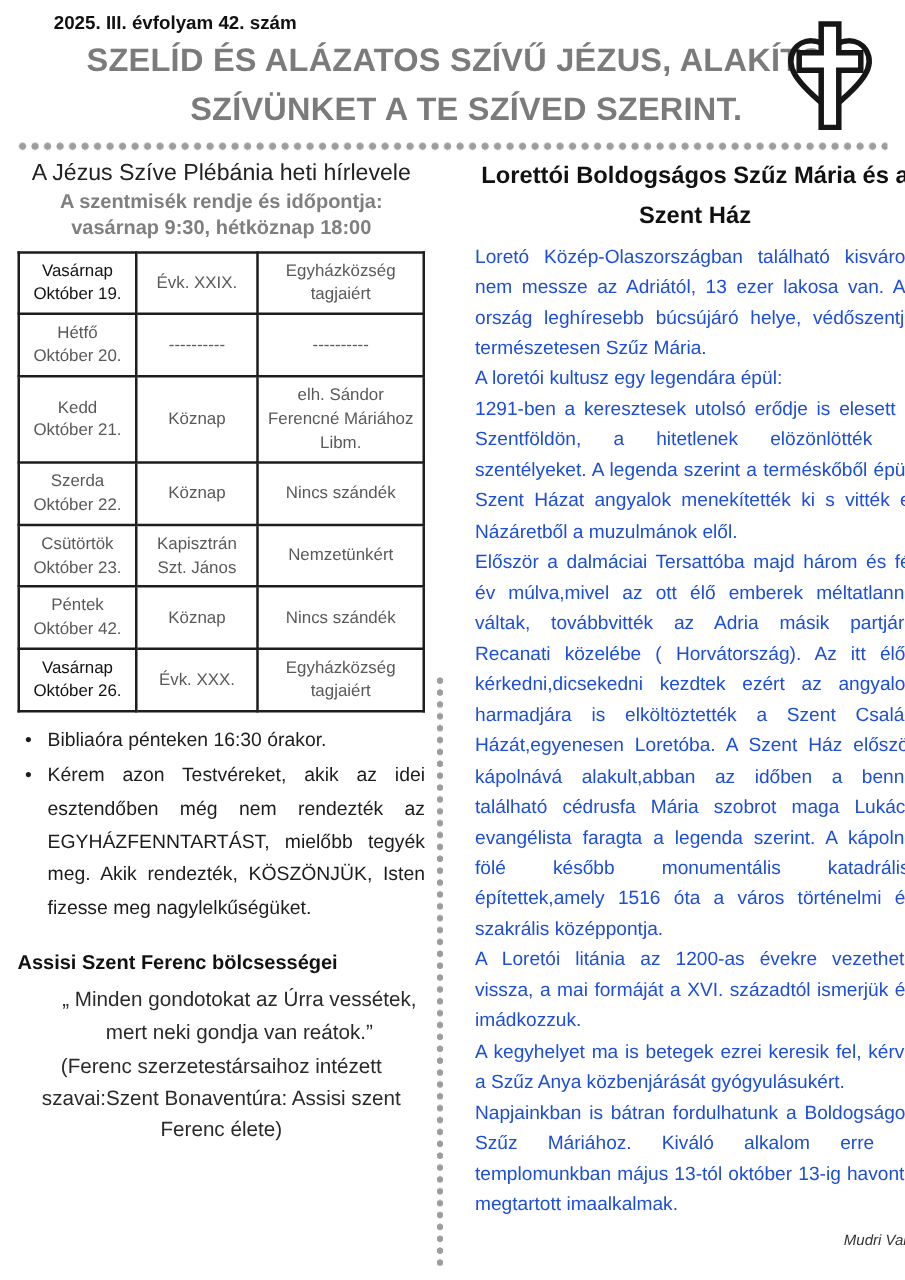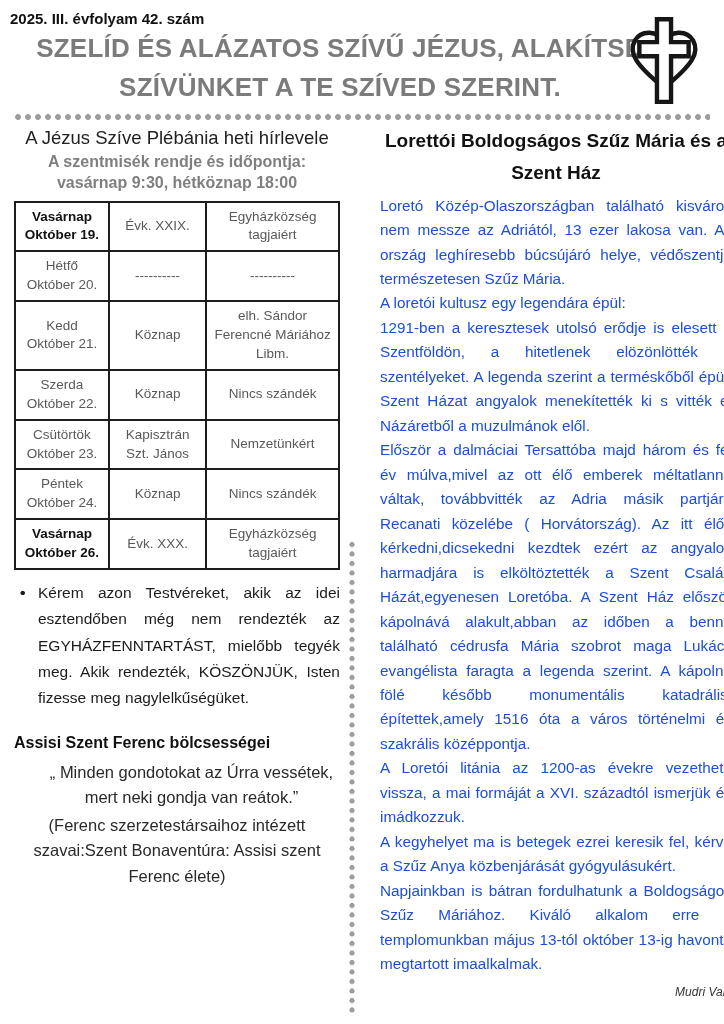--- a/index.html
+++ b/index.html
@@ -4,21 +4,21 @@
 <style>
   html,body{margin:0;padding:0;}
   body{
     width:724px;height:1024px;background:#ffffff;overflow:hidden;
     font-family:"Liberation Sans","DejaVu Sans",sans-serif;
     color:#1c1c1c;position:relative;
   }
   .page{position:relative;width:724px;height:1024px;}
 
   
-  .masthead{position:relative;padding:10px 14px 0 0;}
+  .masthead{position:relative;padding:10px 14px 0 0;margin-left:33px;}
   .issue{font-size:15px;font-weight:bold;color:#111;padding-left:10px;}
   .main-title{
     width:620px;margin:2px 0 0 30px;text-align:center;
     font-size:26px;font-weight:bold;color:#7b7b7b;line-height:1.5;
     letter-spacing:0.2px;
   }
   .cross-icon{position:absolute;top:12px;right:16px;width:88px;height:92px;}
   .dotted-rule{
     height:8px;margin:6px 14px 0 14px;
     background:radial-gradient(circle at 4px 4px,#9d9d9d 2.7px,rgba(0,0,0,0) 3.1px);
@@ -39,21 +39,21 @@
   .nl-title{text-align:center;font-size:18.5px;color:#222;margin:2px 0 3px 0;font-weight:normal;}
   .nl-subtitle{text-align:center;font-size:16px;font-weight:bold;color:#7f7f7f;line-height:1.3;}
   table.mass{border-collapse:collapse;width:100%;margin-top:7px;}
   table.mass td{
     border:2px solid #1d1d1d;text-align:center;vertical-align:middle;
     font-size:13.5px;color:#595959;line-height:1.4;padding:5px 3px;
   }
   table.mass td.c-day{width:29%;}
   table.mass td.c-feast{width:30%;}
   table.mass td.c-int{width:41%;}
-  tr.bold-row td.c-day{font-weight:bold;color:#111;margin-left:17px;}
+  tr.bold-row td.c-day{font-weight:normal;color:#111;margin-left:17px;}
   .bullets{margin:10px 0 0 2px;padding:0;list-style:none;}
   .bullets li{
     position:relative;padding-left:22px;font-size:15.5px;color:#1c1c1c;
     line-height:1.7;text-align:justify;margin-bottom:2px;
   }
   .bullets li .dot{position:absolute;left:4px;top:0;}
   .wisdom-heading{
     text-align:left;font-size:16px;font-weight:bold;color:#111;
     margin:22px 0 8px 0;
   }
@@ -121,34 +121,34 @@
             <td class="c-day"><span>Szerda</span><br><span>Október 22.</span></td>
             <td class="c-feast">Köznap</td>
             <td class="c-int">Nincs szándék</td>
           </tr>
           <tr>
             <td class="c-day"><span>Csütörtök</span><br><span>Október 23.</span></td>
             <td class="c-feast">Kapisztrán Szt. János</td>
             <td class="c-int">Nemzetünkért</td>
           </tr>
           <tr>
-            <td class="c-day"><span>Péntek</span><br><span>Október 24.</span></td>
+            <td class="c-day"><span>Péntek</span><br><span>Október 42.</span></td>
             <td class="c-feast">Köznap</td>
             <td class="c-int">Nincs szándék</td>
           </tr>
           <tr class="bold-row">
             <td class="c-day"><span>Vasárnap</span><br><span>Október 26.</span></td>
             <td class="c-feast">Évk. XXX.</td>
             <td class="c-int">Egyházközség tagjaiért</td>
           </tr>
         </tbody>
       </table>
 
       <ul class="bullets">
-        <li><span class="dot">•</span></li>
+        <li><span class="dot">•</span><span>Bibliaóra pénteken 16:30 órakor.</span></li>
         <li><span class="dot">•</span><span>Kérem azon Testvéreket, akik az idei esztendőben még nem rendezték az EGYHÁZFENNTARTÁST, mielőbb tegyék meg. Akik rendezték, KÖSZÖNJÜK, Isten fizesse meg nagylelkűségüket.</span></li>
       </ul>
 
       <div class="wisdom-heading">Assisi Szent Ferenc bölcsességei</div>
       <div class="wisdom-quote">„ Minden gondotokat az Úrra vessétek, mert neki gondja van reátok.”</div>
       <div class="wisdom-source">(Ferenc szerzetestársaihoz intézett szavai:Szent Bonaventúra: Assisi szent Ferenc élete)</div>
     </div>
 
     <div class="col-right">
       <h2 class="article-heading">Lorettói Boldogságos Szűz Mária és a Szent Ház</h2>

